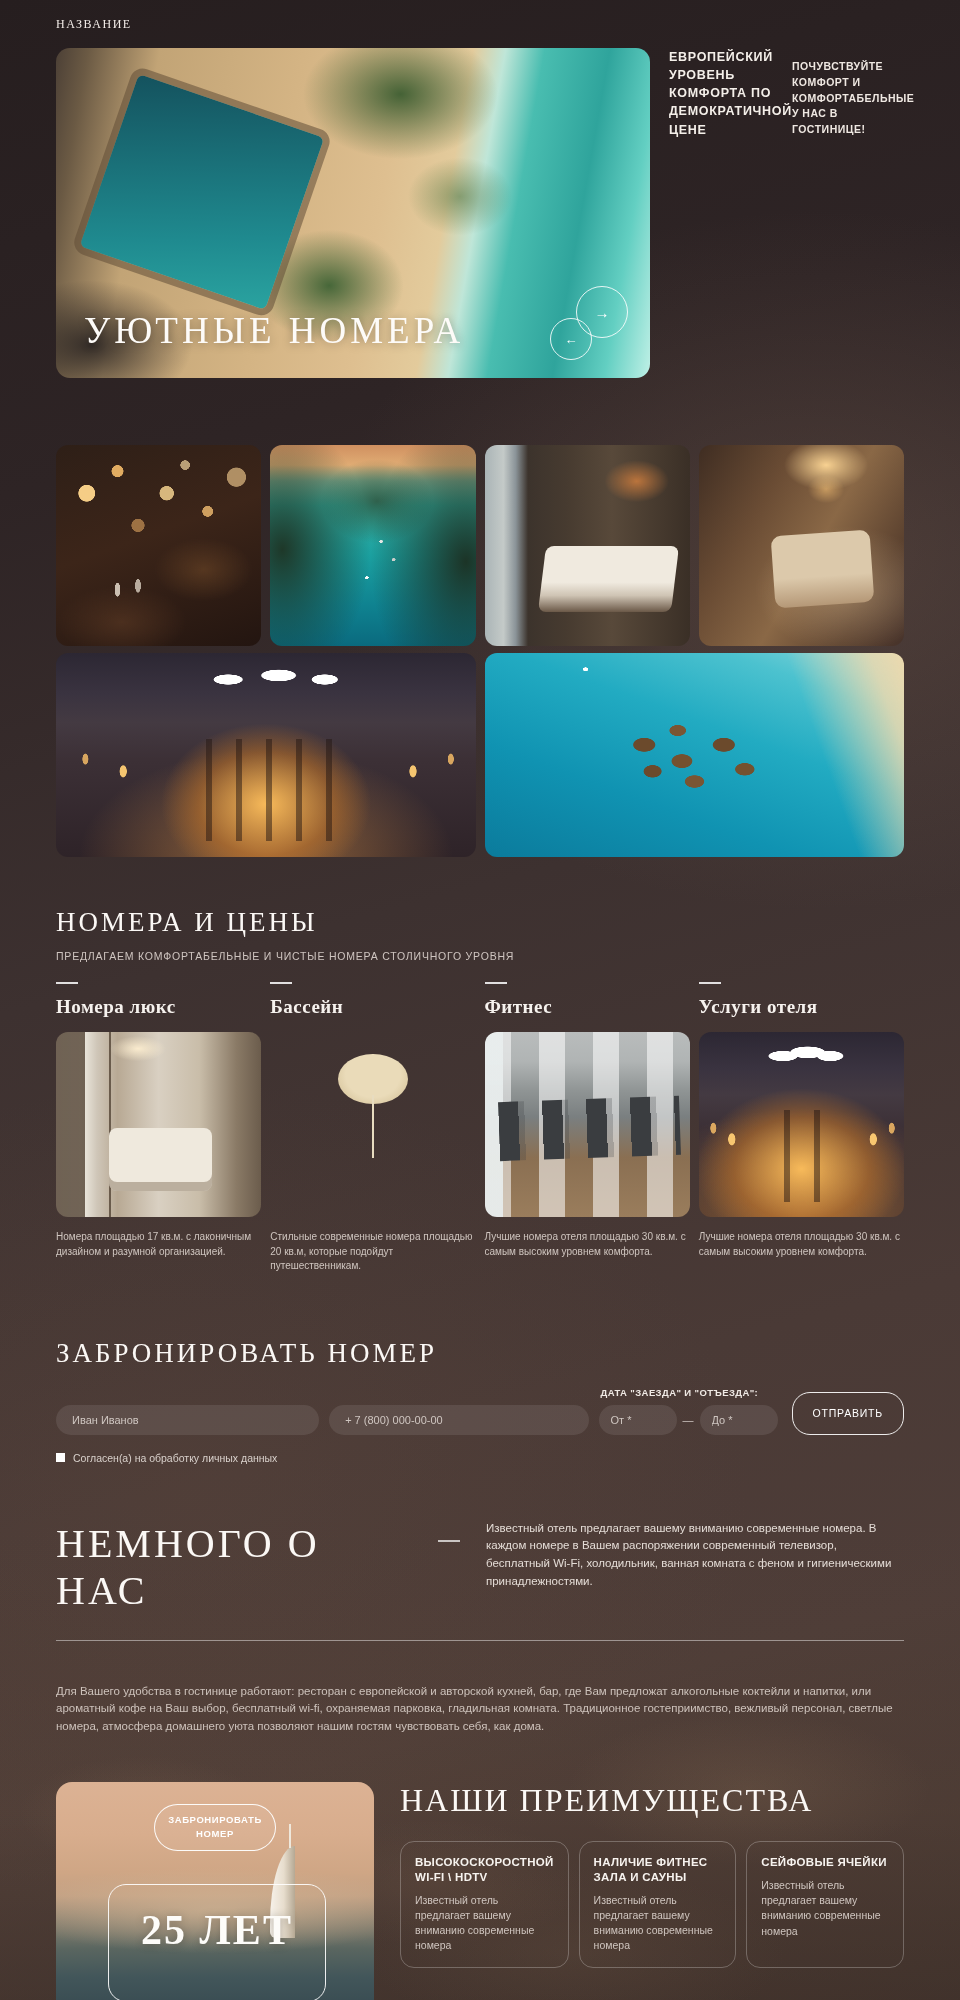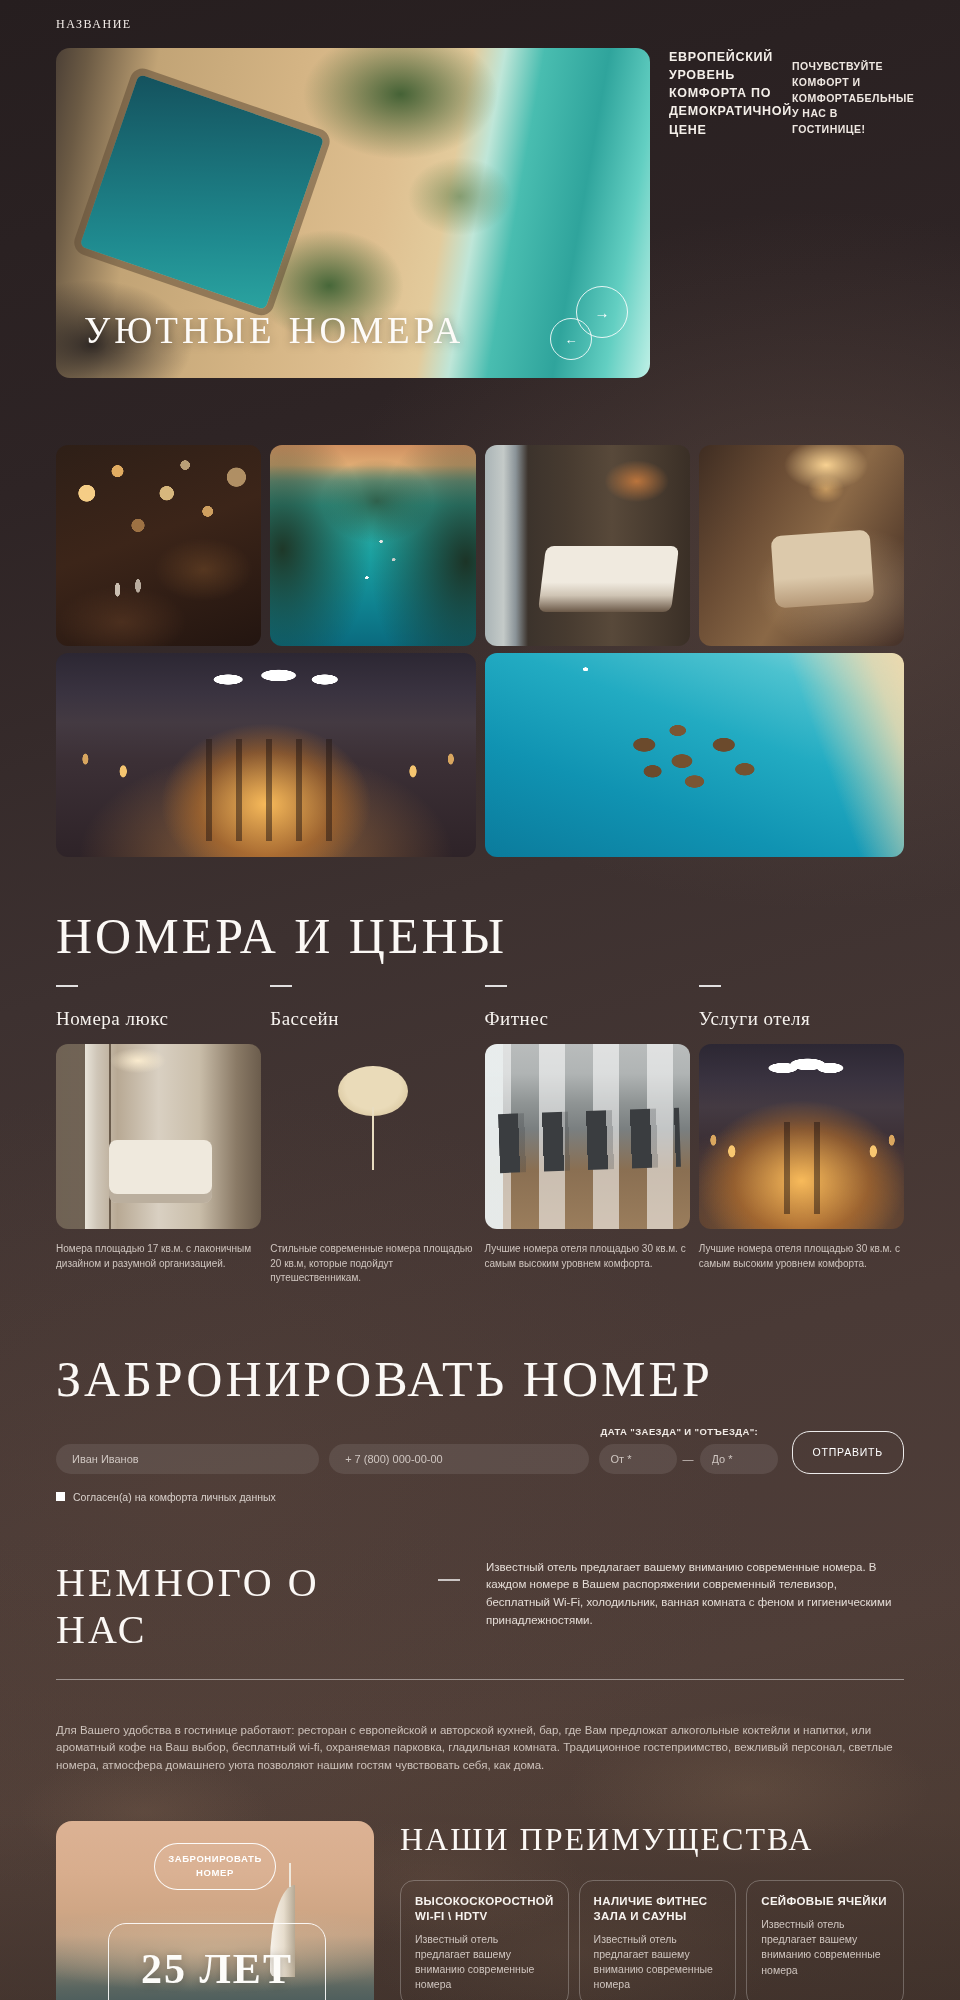--- a/index.html
+++ b/index.html
@@ -133,26 +133,26 @@
       radial-gradient(16px 10px at 38% 45%, #6b4a2c 66%, transparent 72%),
       radial-gradient(15px 10px at 47% 53%, #74512f 66%, transparent 72%),
       radial-gradient(16px 10px at 57% 45%, #6b4a2c 66%, transparent 72%),
       radial-gradient(14px 9px at 50% 63%, #7a5533 66%, transparent 72%),
       radial-gradient(13px 9px at 40% 58%, #6b4a2c 66%, transparent 72%),
       radial-gradient(14px 9px at 62% 57%, #74512f 66%, transparent 72%),
       radial-gradient(12px 8px at 46% 38%, #7a5533 66%, transparent 72%),
       linear-gradient(200deg, #8fd8dc 0%, #4cc2cf 18%, #22abc2 40%, #1093b2 68%, #0b7b9c 100%); }
 
   
-  .section-title { font-family:"Liberation Serif", serif; font-weight:400; color:#fbf8f5; letter-spacing:3px; font-size:50px; }
+  .section-title { font-family:"Liberation Serif", serif; font-weight:400; color:#fbf8f5; letter-spacing:3px; font-size:27px; }
   .rooms { margin-top:50px; }
   .rooms-subtitle { margin-top:12px; font-size:10.5px; letter-spacing:.8px; color:#cfc5c0; }
   .room-cards { display:grid; grid-template-columns:repeat(4,1fr); gap:9px; margin-top:20px; }
   .room-card .dash { width:22px; height:2px; background:rgba(255,255,255,.85); }
-  .room-card h3 { margin-top:21px; font-family:"Liberation Serif", serif; font-weight:400; font-size:19px; letter-spacing:.5px; color:#f6f2ee; }
+  .room-card h3 { margin-top:12px; font-family:"Liberation Serif", serif; font-weight:700; font-size:19px; letter-spacing:.5px; color:#f6f2ee; }
   .room-card .ph { height:185px; margin-top:14px; border-radius:12px; }
   .room-card p { margin-top:13px; font-size:10px; line-height:1.45; color:#cfc5bf; }
 
   .img-room-bright { background:
       radial-gradient(40px 18px at 40% 9%, rgba(255,240,210,.9), transparent 70%),
       linear-gradient(90deg, rgba(90,75,60,.85) 13% 14%, transparent 14% 26%, rgba(90,75,60,.85) 26% 27%, transparent 27%),
       linear-gradient(90deg, #e9e5db 0%, #f2efe6 12%, #cfc6b8 20%, #b8a994 30%, #d9d0c2 50%, #c9bda9 70%, #8a7a66 88%, #6b5c4c 100%); }
   .img-room-bright::before { content:""; position:absolute; left:26%; top:52%; width:50%; height:34%;
       background:#efe9dd; border-radius:8px; box-shadow:inset 0 -9px 0 rgba(125,105,82,.45); }
   .img-pool { background:
@@ -258,20 +258,21 @@
       <div class="ph img-suite"></div>
     </div>
     <div class="g-row2">
       <div class="ph img-entrance"></div>
       <div class="ph img-aqua"></div>
     </div>
   </div>
 
   <div class="rooms">
     <h2 class="section-title">НОМЕРА И ЦЕНЫ</h2>
+    <div class="rooms-subtitle">ПРЕДЛАГАЕМ КОМФОРТАБЕЛЬНЫЕ И ЧИСТЫЕ НОМЕРА СТОЛИЧНОГО УРОВНЯ</div>
     <div class="room-cards">
       <div class="room-card">
         <div class="dash"></div>
         <h3>Номера люкс</h3>
         <div class="ph img-room-bright"></div>
         <p>Номера площадью 17 кв.м. с лаконичным дизайном и разумной организацией.</p>
       </div>
       <div class="room-card">
         <div class="dash"></div>
         <h3>Бассейн</h3>
@@ -303,21 +304,21 @@
         <div class="dates-row">
           <input class="field f-date" placeholder="От *" style="">
           <span class="range-sep">—</span>
           <input class="field f-date" placeholder="До *" style="">
         </div>
       </div>
       <button class="submit-btn">ОТПРАВИТЬ</button>
     </div>
     <div class="consent">
       <div class="box"></div>
-      <span>Согласен(а) на комфорта личных данных</span>
+      <span>Согласен(а) на обработку личных данных</span>
     </div>
   </div>
 
   <div class="about">
     <div class="about-row">
       <h2 class="section-title">НЕМНОГО О НАС</h2>
       <div class="about-dash"></div>
       <p class="about-lead">Известный отель предлагает вашему вниманию современные номера. В каждом номере в Вашем распоряжении современный телевизор, бесплатный Wi-Fi, холодильник, ванная комната с феном и гигиеническими принадлежностями.</p>
     </div>
     <hr class="divider">

